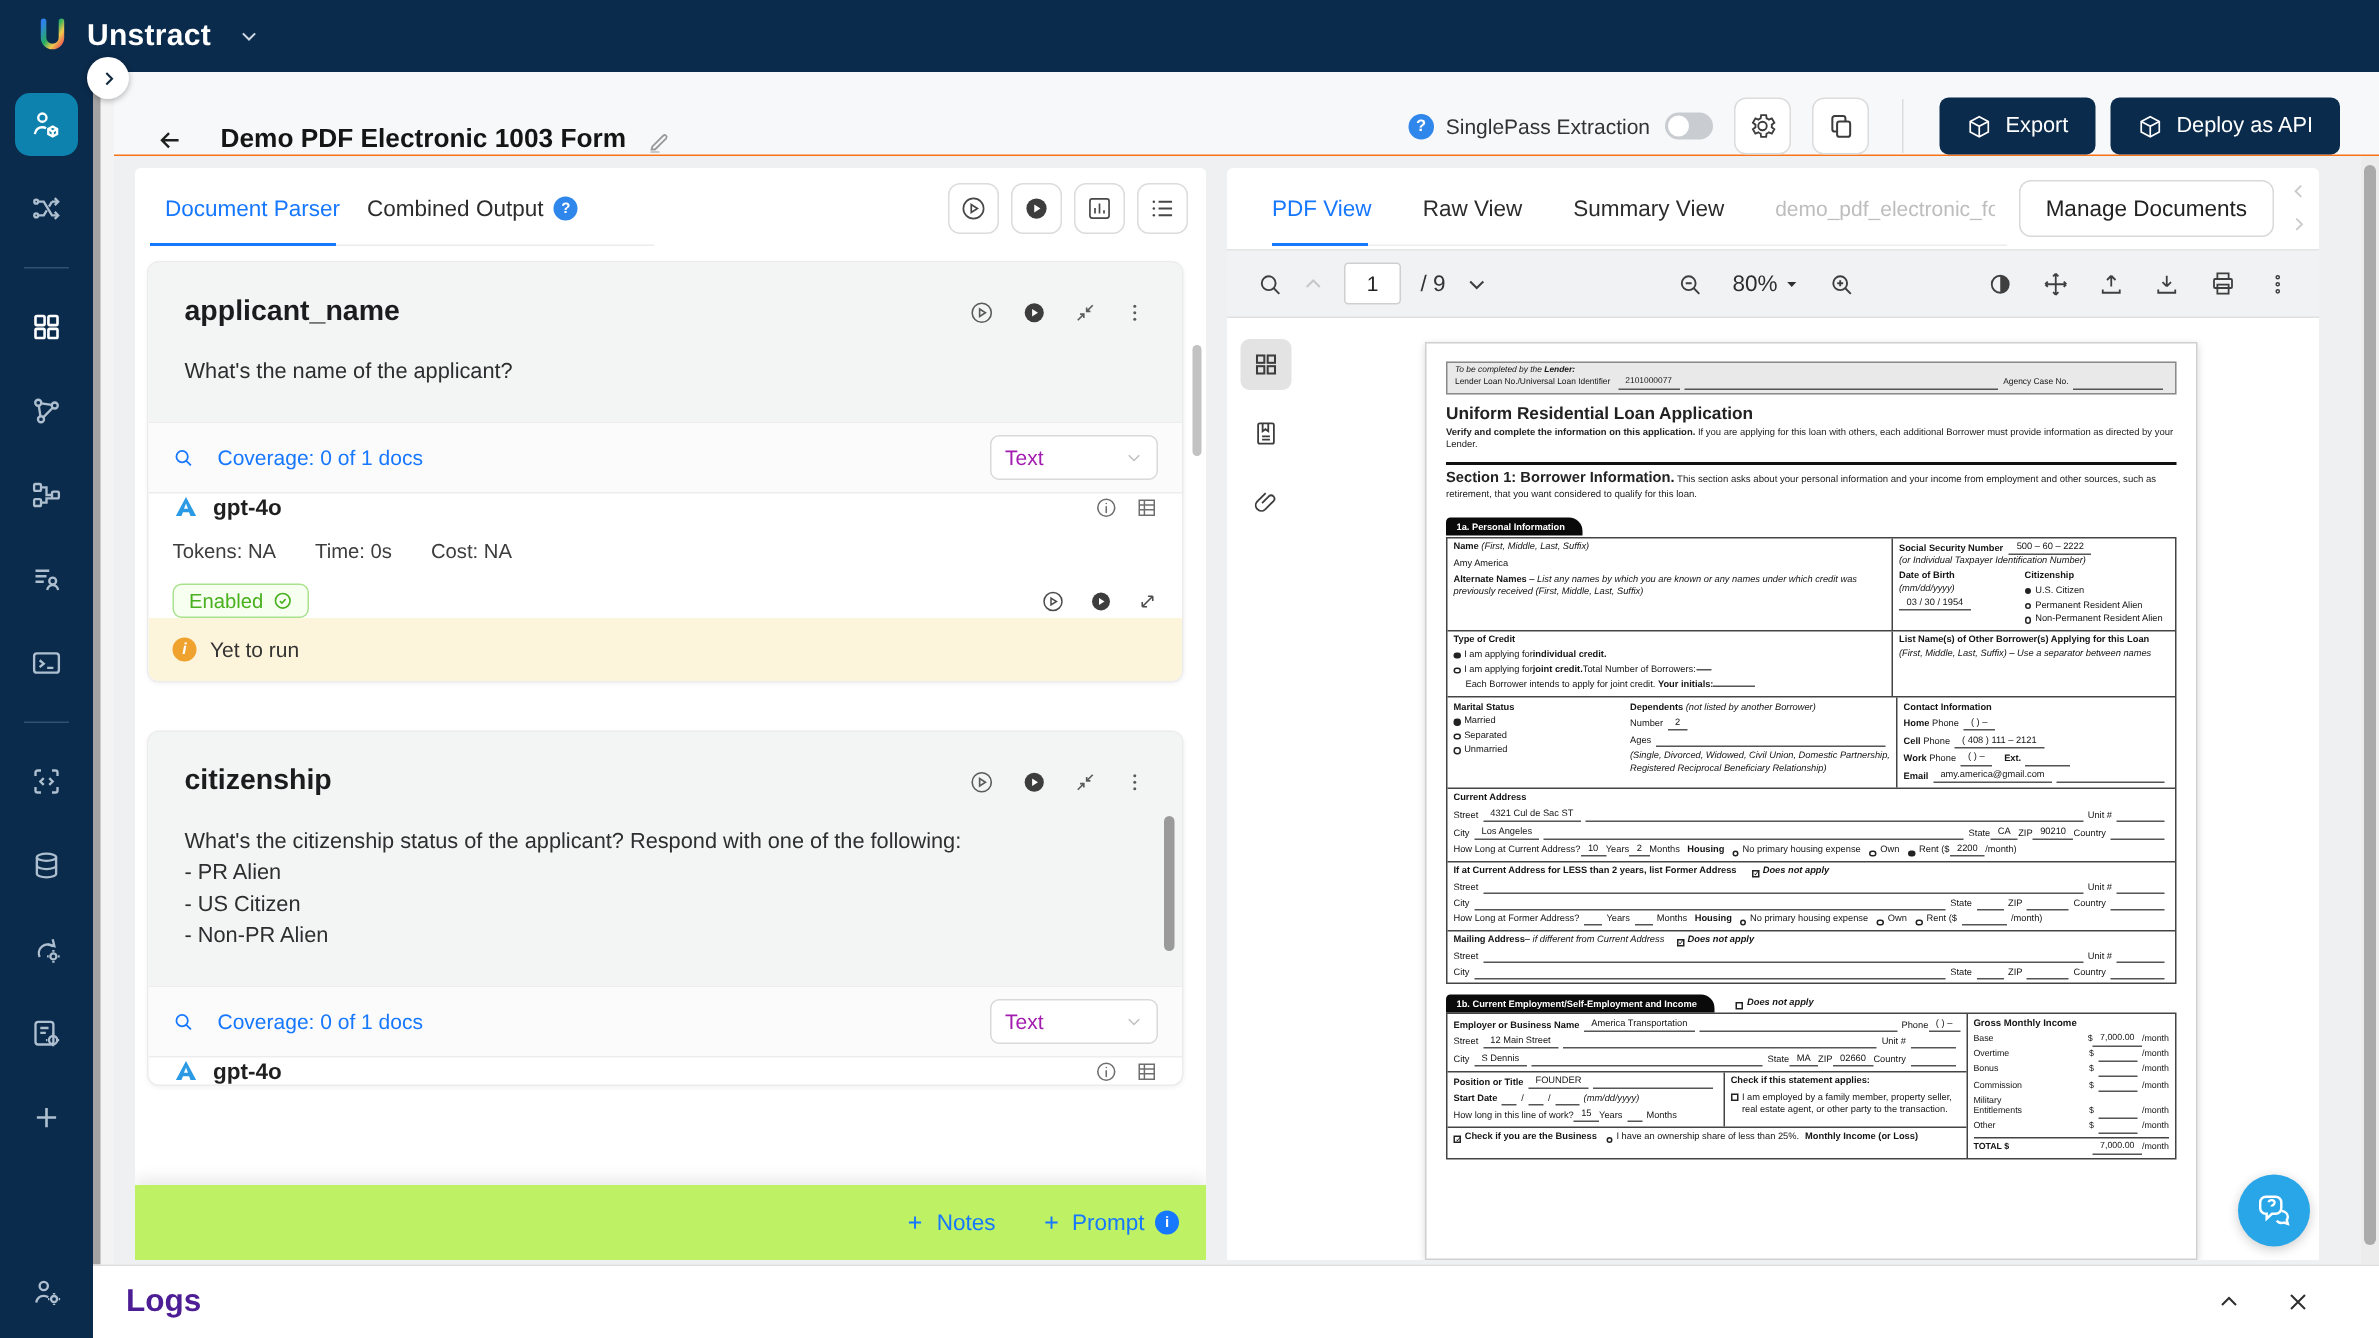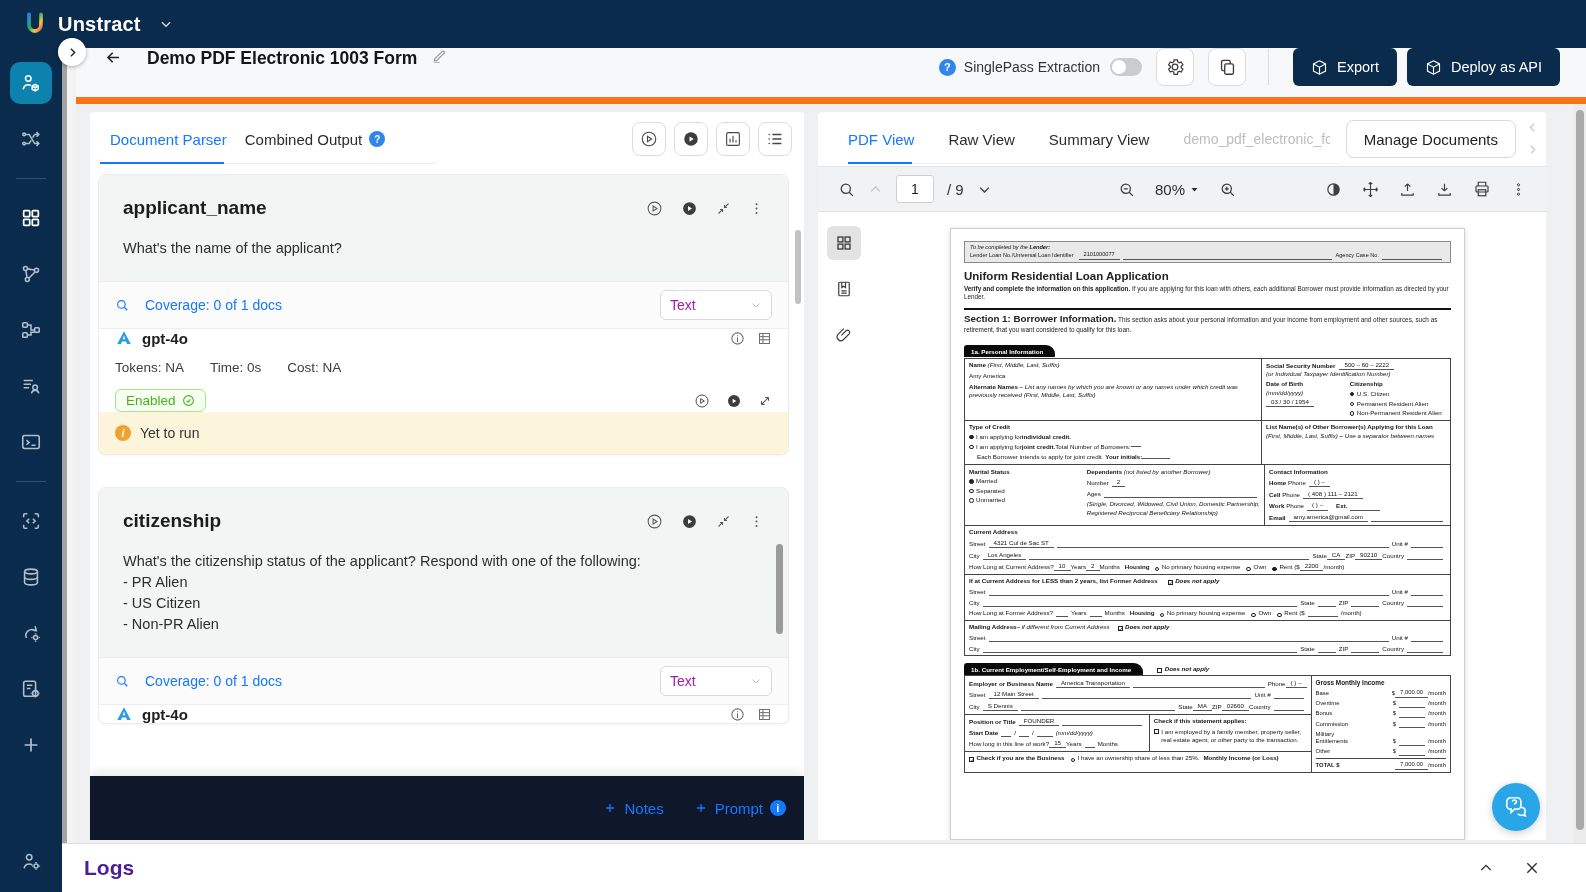--- a/index.html
+++ b/index.html
@@ -18,21 +18,21 @@
   .sb-btn.active{background:#0e82ae;color:#fff}
   .sb-btn.bright{color:#fff}
   .sb-div{width:30px;height:1px;background:#31516f;margin:4px 0 18px;flex:none}
   .sb-bottom{margin-top:auto;margin-bottom:0}
 
   
   #rail{position:absolute;left:62px;top:48px;width:14px;height:844px;background:#f3f3f3;border-left:5px solid #a3a3a3;z-index:5}
   #expander{position:absolute;left:58px;top:38px;width:28px;height:28px;border-radius:50%;background:#fff;box-shadow:0 1px 4px rgba(0,0,0,.3);display:flex;align-items:center;justify-content:center;z-index:40;color:#13293f}
 
   
-  #app-header{position:absolute;left:76px;top:48px;width:1510px;height:56px;background:#f7f8f9;border-bottom:7px solid #f97316;display:flex;align-items:flex-start;padding:0 26px 0 28px;z-index:10}
+  #app-header{position:absolute;left:76px;top:48px;width:1510px;height:56px;background:#f7f8f9;border-bottom:1px solid #f97316;display:flex;align-items:flex-end;padding:0 26px 0 28px;z-index:10}
   .hd-title{font-size:17.5px;font-weight:600;color:#151515;margin-left:24px}
   .hd-pencil{color:#9a9a9a;margin-left:14px}
   .hd-right{margin-left:auto;display:flex;align-items:center}
   .qc{width:17px;height:17px;border-radius:50%;background:#2f86eb;color:#fff;font-size:11px;font-weight:bold;display:flex;align-items:center;justify-content:center;flex:none}
   .sp-label{font-size:14px;color:#333;margin:0 10px 0 8px}
   .tgl{width:32px;height:18px;border-radius:9px;background:#c9cdd1;position:relative;flex:none}
   .tgl::after{content:"";position:absolute;left:2px;top:2px;width:14px;height:14px;border-radius:50%;background:#fff}
   .hbtn{width:38px;height:38px;background:#fff;border:1px solid #dcdcdc;border-radius:8px;display:flex;align-items:center;justify-content:center;color:#3c3c3c;margin-left:14px;flex:none}
   .vline{width:1px;height:36px;background:#dcdcdc;margin:0 14px 0 22px}
   .navy-btn{height:38px;background:#0b2b4c;color:#fff;border-radius:6px;display:flex;align-items:center;gap:9px;padding:0 18px;font-size:14.5px;margin-left:10px;flex:none}
@@ -62,21 +62,21 @@
   .pc-llm{border-top:1px solid #ededed;padding:0 16px}
   .llm-row1{display:flex;align-items:center;gap:9px}
   .llm-name{font-size:15px;font-weight:600;color:#1f1f1f}
   .llm-icons{margin-left:auto;display:flex;gap:12px;color:#6e6e6e}
   .llm-stats{display:flex;gap:26px;margin-top:13px;font-size:13.5px;color:#3d3d3d}
   .llm-row3{display:flex;align-items:center;margin-top:14px}
   .badge-enabled{display:inline-flex;align-items:center;gap:6px;border:1px solid #a9e28c;background:#f7fff0;color:#49b01e;font-size:13.5px;border-radius:6px;padding:3px 10px}
   .llm-actions{margin-left:auto;display:flex;gap:16px;color:#4c4c4c;align-items:center}
   .pc-banner{background:#fdf5db;padding:13px 16px;display:flex;align-items:center;gap:9px;font-size:14px;color:#333}
   .oc{width:16px;height:16px;border-radius:50%;background:#efa22d;color:#fff;font-size:10.5px;font-weight:bold;font-style:italic;display:flex;align-items:center;justify-content:center;flex:none}
-  .lp-footer{position:absolute;left:0;bottom:0;right:0;height:64px;background:#0f172a;box-shadow:0 -4px 10px rgba(0,0,0,.09);display:flex;align-items:center;justify-content:flex-end;gap:30px;padding:0 18px;z-index:7}
+  .lp-footer{position:absolute;left:0;bottom:0;right:0;height:50px;background:#bef264;box-shadow:0 -4px 10px rgba(0,0,0,.09);display:flex;align-items:center;justify-content:flex-end;gap:30px;padding:0 18px;z-index:7}
   .link-blue{color:#1677ff;font-size:15px;display:flex;align-items:center;gap:7px}
   .info-blue{width:16px;height:16px;border-radius:50%;background:#1677ff;color:#fff;font-size:10px;font-weight:bold;display:flex;align-items:center;justify-content:center}
 
   
   #right-panel{position:absolute;left:818px;top:112px;width:728px;height:728px;background:#fff;overflow:hidden;z-index:8;border-radius:4px 4px 0 0}
   .rp-tabs{height:54px;display:flex;align-items:center;padding:0 30px;position:relative}
   .rp-tab{font-size:15px;color:#2c2c2c;margin-right:34px;white-space:nowrap}
   .rp-tab.active{color:#1677ff}
   .rp-underline{position:absolute;left:30px;top:50px;width:64px;height:2px;background:#1677ff}
   .rp-gray{position:absolute;left:94px;top:51px;width:426px;height:1px;background:#ededed}

